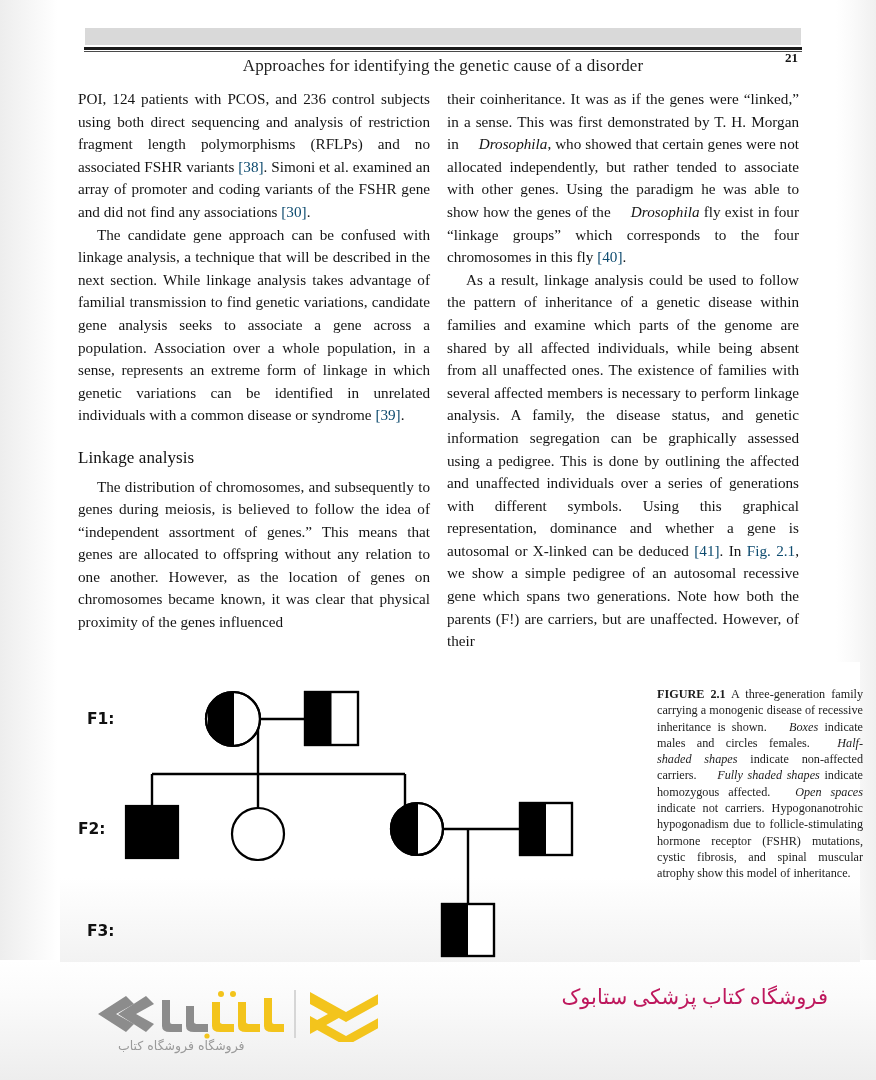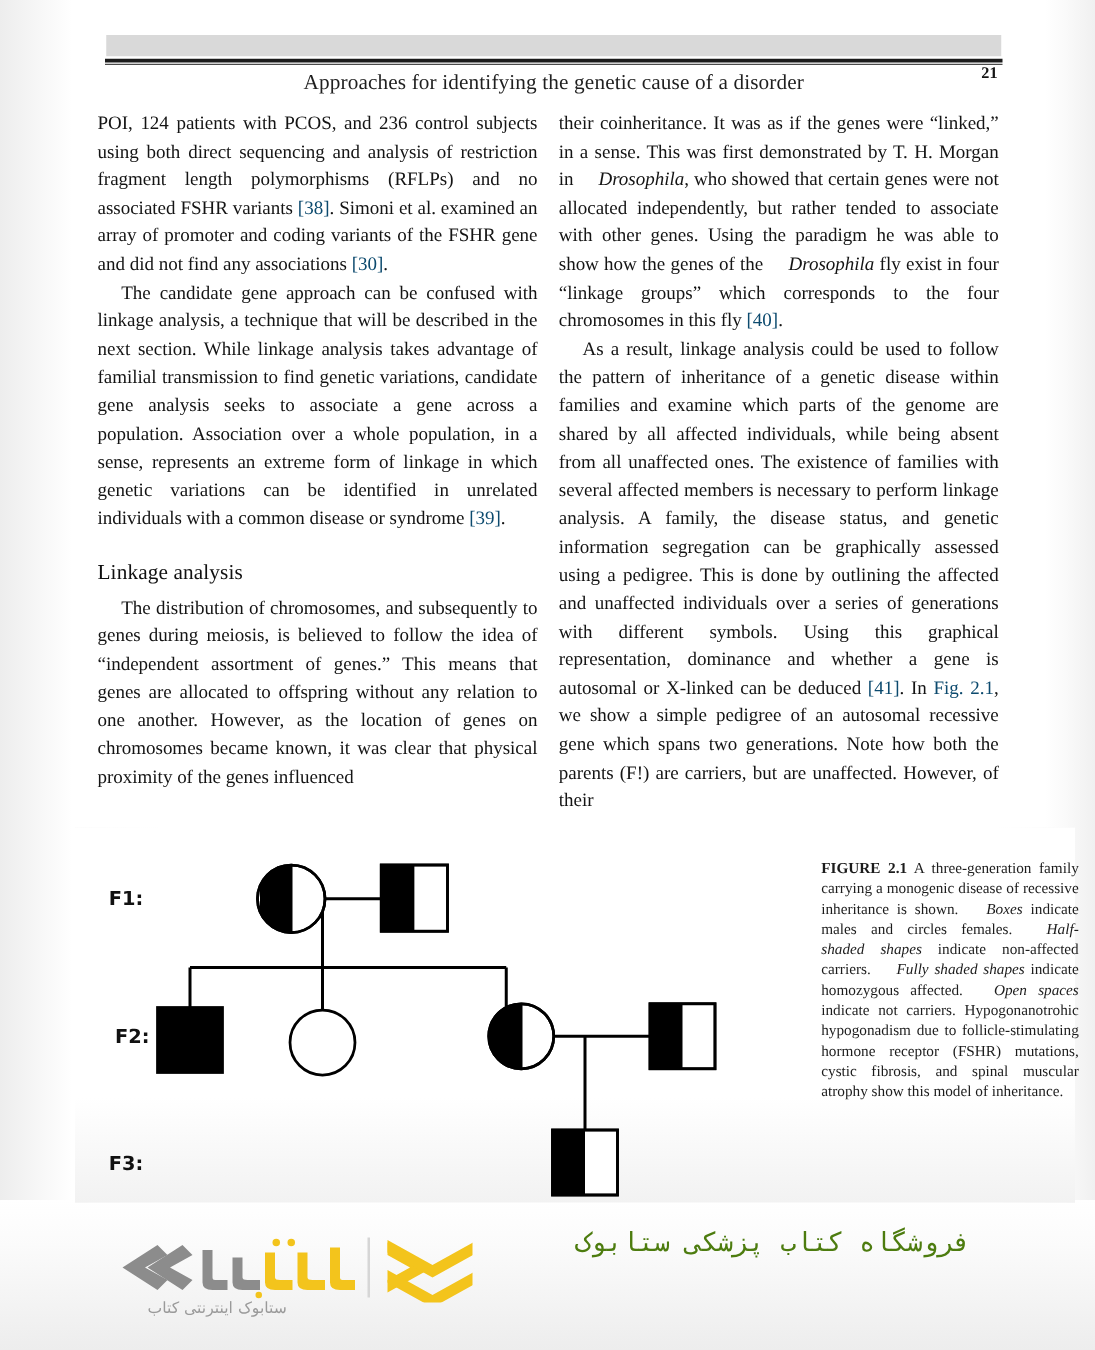--- a/index.html
+++ b/index.html
@@ -113,21 +113,21 @@
   #pedigree-svg { position: absolute; left: 0; top: 0; }
 
   .gen-label {
     position: absolute;
     font-family: "DejaVu Sans", "Liberation Sans", sans-serif;
     font-size: 15.5px;
     font-weight: bold;
     color: #111;
   }
   #gen-f1 { left: 27px; top: 48px; }
-  #gen-f2 { left: 32px; top: 158px; }
+  #gen-f2 { left: 18px; top: 158px; }
   #gen-f3 { left: 27px; top: 260px; text-align: center; }
 
   
   #figure-caption {
     position: absolute;
     left: 597px; top: 24px;
     width: 206px;
     font-size: 12.2px;
     line-height: 16.3px;
     text-align: justify;
@@ -143,25 +143,26 @@
   }
   #logo-wrap {
     position: absolute; left: 78px; top: 14px;
     width: 300px; height: 80px;
   }
   #brand-wrap {
     position: absolute; right: 48px; top: 10px;
     width: 420px; text-align: center;
   }
   #brand-fa {
-    font-family: Liberation Mono, monospace;
+    font-family: Liberation Serif, serif;
     font-size: 21px;
-    color: #4d7c0f;
+    color: #be185d;
     direction: rtl;
     line-height: 30px;
+    text-align: right;
   }
   #brand-url {
     font-family: "DejaVu Sans", "Liberation Sans", sans-serif;
     font-size: 27px;
     font-weight: bold;
     letter-spacing: 5px;
     color: #1b1b1b;
     margin-top: 2px;
     white-space: nowrap;
   }
@@ -301,21 +302,21 @@
         <circle cx="143" cy="8" r="3" fill="#f3c41c"></circle>
         <circle cx="155" cy="8" r="3" fill="#f3c41c"></circle>
         <circle cx="129" cy="50" r="2.6" fill="#f3c41c"></circle>
 
         <rect x="216" y="4" width="2" height="48" fill="#d6d6d6"></rect>
 
         <path d="M232 8 L268 28 L232 48 L232 38 L250 28 L232 18 Z" fill="#f3c41c"></path>
         <path d="M232 8 L268 28 L304 8 L304 18 L268 38 L232 18 Z" fill="#f3c41c" transform="translate(0,-2)"></path>
         <path d="M232 30 L268 50 L304 30 L304 40 L268 60 L232 40 Z" fill="#f3c41c"></path>
       </svg>
-      <div id="logo-fa">ستابوک اینترنتی کتاب</div>
+      <div id="logo-fa">فروشگاه فروشگاه کتاب</div>
     </div>
 
     <div id="brand-wrap">
       <div id="brand-fa">فروشگاه کتاب پزشکی ستابوک</div>
     </div>
   </div>
 
 </div>
 
 </body></html>

